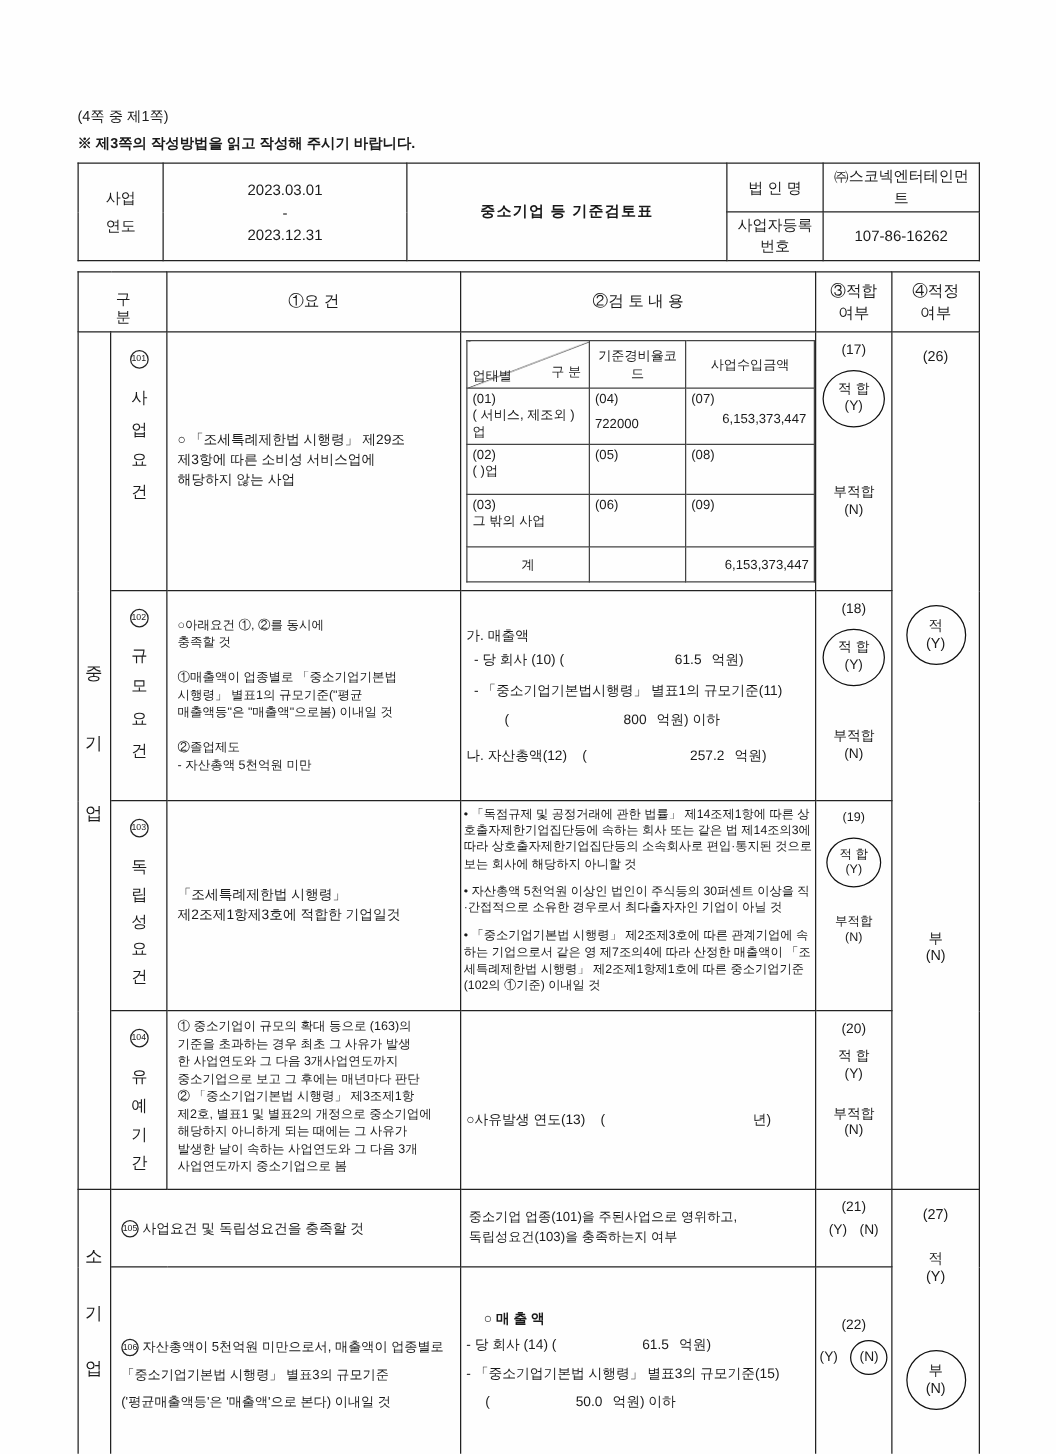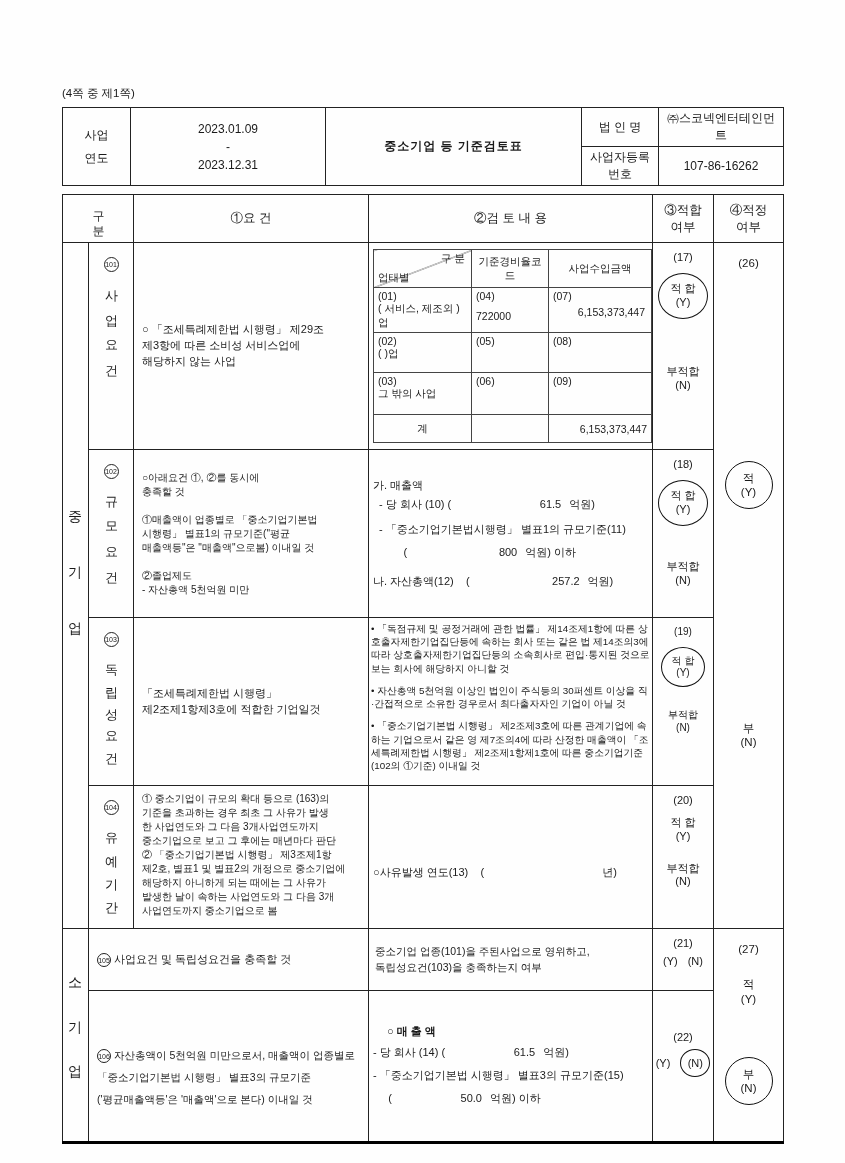--- a/index.html
+++ b/index.html
@@ -35,21 +35,21 @@
   .secno-inline { display: inline-flex; align-items: center; justify-content: center; min-width: 14px; height: 14px; border: 1px solid #222; border-radius: 50%; font-size: 7px; line-height: 1; vertical-align: middle; margin-right: 3px; }
 
   .req-cell { padding: 10px 8px; font-size: 11px; line-height: 1.45; white-space: pre-line; vertical-align: middle !important; }
   .req-cell.small-txt { font-size: 10px; line-height: 1.4; }
   .rev-cell { padding: 6px 4px; font-size: 11px; vertical-align: middle !important; }
 
   
   .biz-table { width: 100%; border: 1px solid #333; }
   .biz-table td { border: 1px solid #444; font-size: 10.5px; padding: 2px 4px; vertical-align: top; }
   .diag { position: relative; height: 38px; background: linear-gradient(to bottom right, transparent calc(50% - 0.6px), #444, transparent calc(50% + 0.6px)); }
-  .diag .tr { position: absolute; top: 2px; right: 6px; }
+  .diag .tr { position: absolute; top: 18px; right: 6px; }
   .diag .bl { position: absolute; bottom: 2px; left: 4px; }
   .biz-head { text-align: center; vertical-align: middle !important; }
   .biz-c1 { width: 98px; } .biz-c2 { width: 77px; } .biz-c3 { width: 103px; }
   .code-cell .code { text-align: left; } .code-cell .val { text-align: left; margin-top: 8px; }
   .money .val { text-align: right; margin-top: 4px; padding-right: 2px; }
   .total-row td { height: 28px; vertical-align: middle !important; }
 
   .rline { display: flex; align-items: baseline; font-size: 11px; margin: 4px 0; }
   .rline .lab { white-space: pre; }
   .rline .num { flex: 0 0 auto; width: 110px; text-align: right; margin-right: 8px; }
@@ -81,28 +81,29 @@
 </style>
 </head>
 <body>
 
 <div class="page">
   <div class="content">
 
     <div class="topbar">
       <span>(4쪽 중 제1쪽)</span>
     </div>
+    <div class="notice">※ 제3쪽의 작성방법을 읽고 작성해 주시기 바랍니다.</div>
 
     <table class="header-table">
       <tbody>
           <tr>
         <td rowspan="2" class="hy-label" style="white-space:pre-line">사업
 연도</td>
         <td rowspan="2" class="hy-dates">
-          <div>2023.01.09</div>
+          <div>2023.03.01</div>
           <div>-</div>
           <div>2023.12.31</div>
         </td>
         <td rowspan="2" class="form-title">중소기업 등 기준검토표</td>
         <td class="hdr-lab">법 인 명</td>
         <td class="hdr-val">㈜스코넥엔터테인먼트</td>
       </tr>
       <tr>
         <td class="hdr-lab">사업자등록번호</td>
         <td class="hdr-val">107-86-16262</td>

